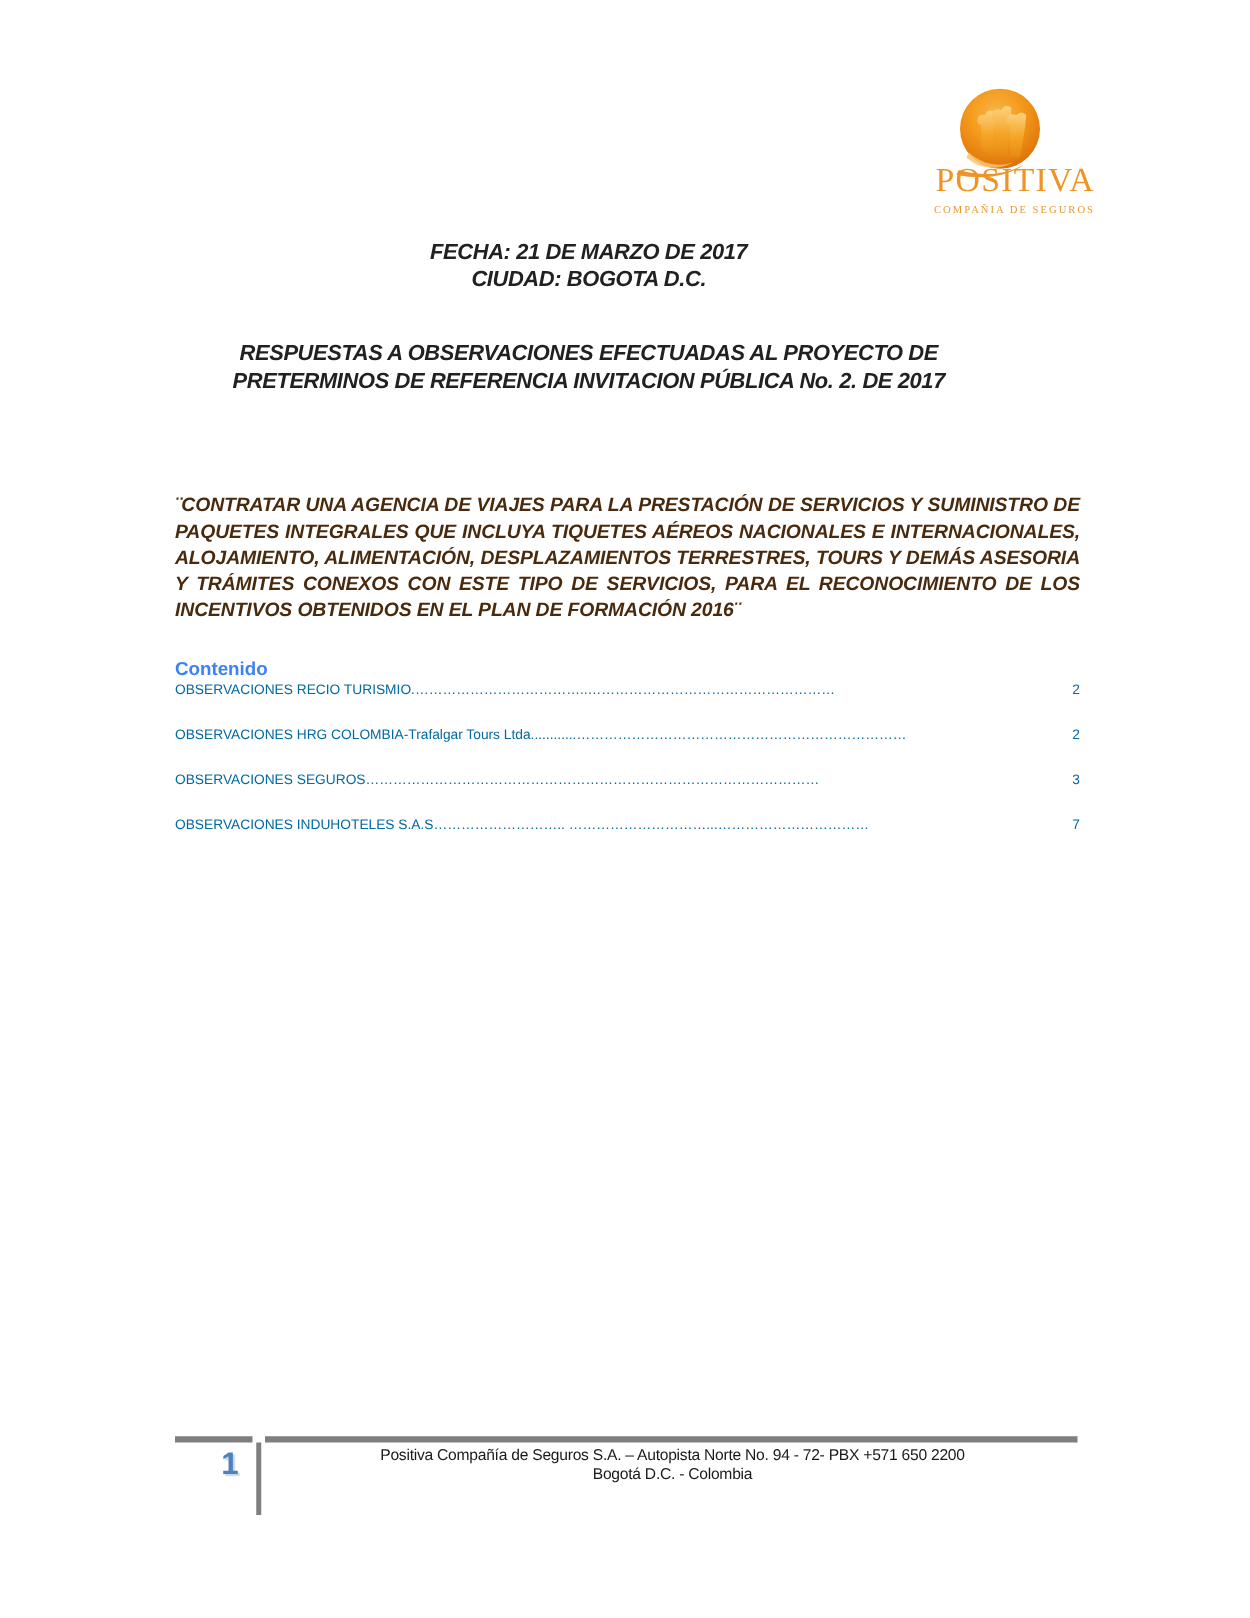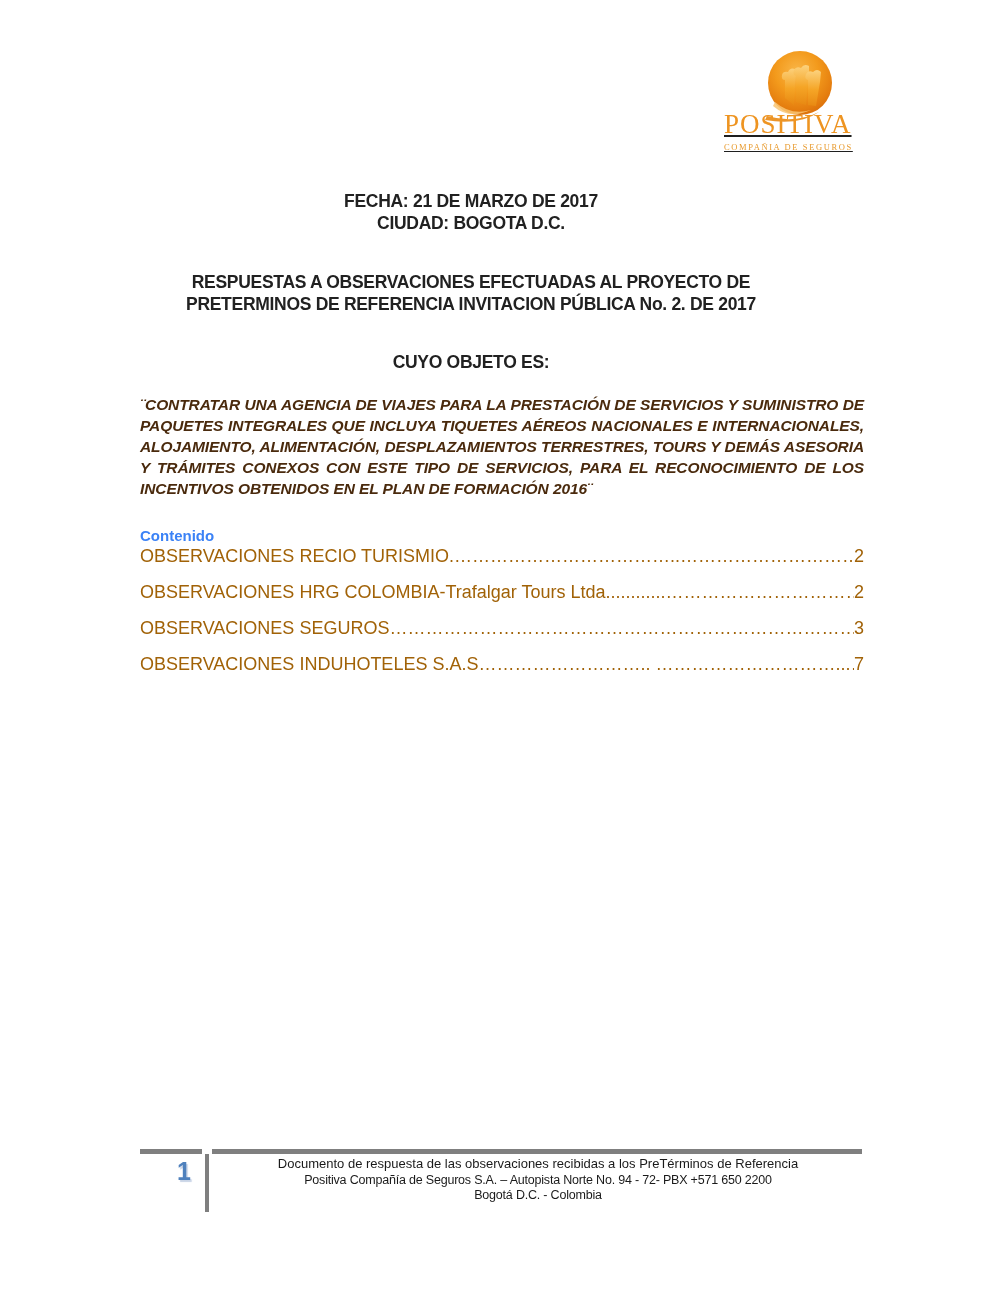--- a/index.html
+++ b/index.html
@@ -7,36 +7,36 @@
   .page {
     position:relative;
     width:1000px; height:1294px;
     background:#ffffff;
     font-family:"Liberation Sans", sans-serif;
     color:#1f1f1f;
     overflow:hidden;
   }
 
   
-  .logo { position:absolute; top:50px; left:724px; width:152px; text-align:left;text-decoration:underline; }
+  .logo { position:absolute; top:70px; left:724px; width:152px; text-align:right; }
   .logo-mark { width:70px; height:74px; margin:0 auto; display:block; }
   .logo-name {
     font-family:"Liberation Serif", serif;
     font-size:27px; letter-spacing:1px; font-weight:400;
     color:#ee9421; margin-top:-14px; position:relative; line-height:1.05;
   }
   .logo-tagline {
     font-family:"Liberation Serif", serif;
     font-size:8.5px; letter-spacing:1.6px;
     color:#e89a2d; margin-top:4px;
   }
 
   
   .hdr { position:absolute; left:0; width:942px; text-align:center;
-         font-weight:bold; font-size:17.5px; letter-spacing:-0.3px; line-height:22px; color:#212121; }
+         font-weight:bold; font-size:17.5px; letter-spacing:-0.3px; line-height:22px; color:#212121;font-style:italic; }
   .hdr-date  { top:190px; }
   .hdr-title { top:271px; }
   .hdr-cuyo  { top:351px; }
 
   
   .object-par {
     position:absolute; top:394px; left:140px; width:724px;
     font-size:15.5px; line-height:21px;
     font-weight:bold; font-style:italic;
     text-align:justify;
@@ -45,21 +45,21 @@
   }
 
   
   .toc-heading {
     position:absolute; top:527px; left:140px;
     font-size:15px; font-weight:bold; color:#3b82f6;
   }
   .toc { position:absolute; top:546px; left:140px; width:724px; }
   .toc-entry {
     display:flex; align-items:baseline;
-    height:36px; font-size:18px; color:#a16207; white-space:nowrap;
+    height:36px; font-size:11px; color:#0369a1; white-space:nowrap;
   }
   .toc-leader { flex:1 1 auto; overflow:hidden; white-space:nowrap; }
   .toc-page  { flex:0 0 auto; }
 
   
   .rule { position:absolute; background:#7f7f7f; }
   .rule-left  { left:140px; top:1149px; width:62px;  height:5px; }
   .rule-right { left:212px; top:1149px; width:650px; height:5px; }
   .rule-vert  { left:205px; top:1154px; width:4px;   height:58px; }
   .page-number {
@@ -109,23 +109,20 @@
   <div class="hdr hdr-date">
     <div>FECHA: 21 DE MARZO DE 2017</div>
     <div>CIUDAD: BOGOTA D.C.</div>
   </div>
 
   <div class="hdr hdr-title">
     <div>RESPUESTAS A OBSERVACIONES EFECTUADAS AL PROYECTO DE</div>
     <div>PRETERMINOS DE REFERENCIA INVITACION PÚBLICA No. 2. DE 2017</div>
   </div>
 
-  <div class="hdr hdr-cuyo">
-    <div>CUYO OBJETO ES:</div>
-  </div>
 
   <div class="object-par">¨CONTRATAR UNA AGENCIA DE VIAJES PARA LA PRESTACIÓN DE SERVICIOS Y SUMINISTRO DE PAQUETES INTEGRALES QUE INCLUYA TIQUETES AÉREOS NACIONALES E INTERNACIONALES, ALOJAMIENTO, ALIMENTACIÓN, DESPLAZAMIENTOS TERRESTRES, TOURS Y DEMÁS ASESORIA Y TRÁMITES CONEXOS CON ESTE TIPO DE SERVICIOS, PARA EL RECONOCIMIENTO DE LOS INCENTIVOS OBTENIDOS EN EL PLAN DE FORMACIÓN 2016¨</div>
 
   <div class="toc-heading">Contenido</div>
 
   <div class="toc">
     <div class="toc-entry">
       <span class="toc-label">OBSERVACIONES RECIO TURISMIO.</span>
       <span class="toc-leader">  ………………………………..………………………………………………</span>
       <span class="toc-page">2</span>
@@ -147,18 +144,17 @@
     </div>
   </div>
 
   <div class="rule rule-left"></div>
   <div class="rule rule-right"></div>
   <div class="rule rule-vert"></div>
 
   <div class="page-number">1</div>
 
   <div class="footer-text">
-    <div class="ft-l1">Documento de respuesta de las observaciones recibidas a los PreTérminos de Referencia</div>
     <div class="ft-l3">Positiva Compañía de Seguros S.A. – Autopista Norte No. 94 - 72- PBX +571 650 2200</div>
     <div class="ft-l4">Bogotá D.C. - Colombia</div>
   </div>
 
 </div>
 
 </body></html>

